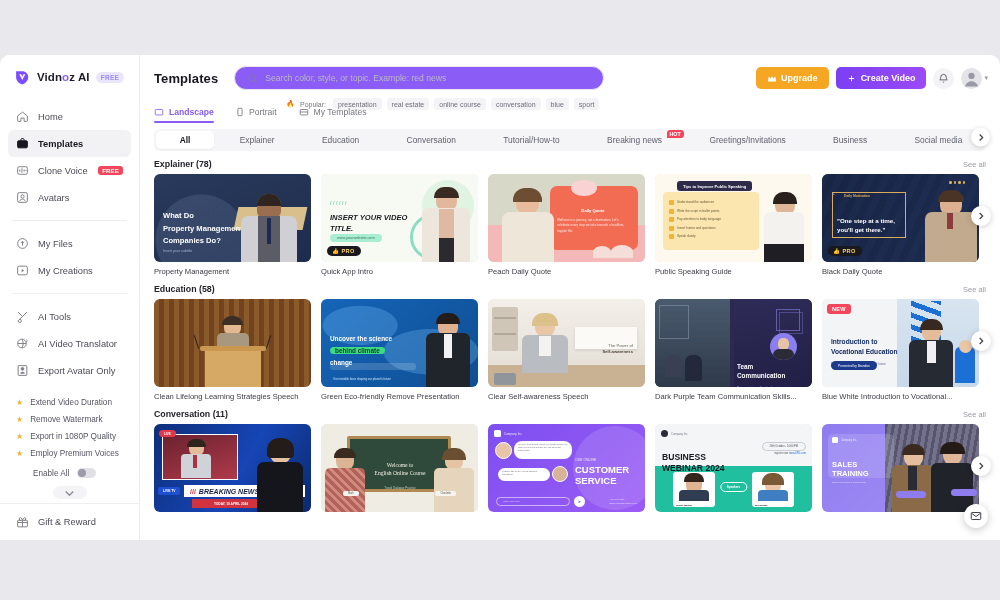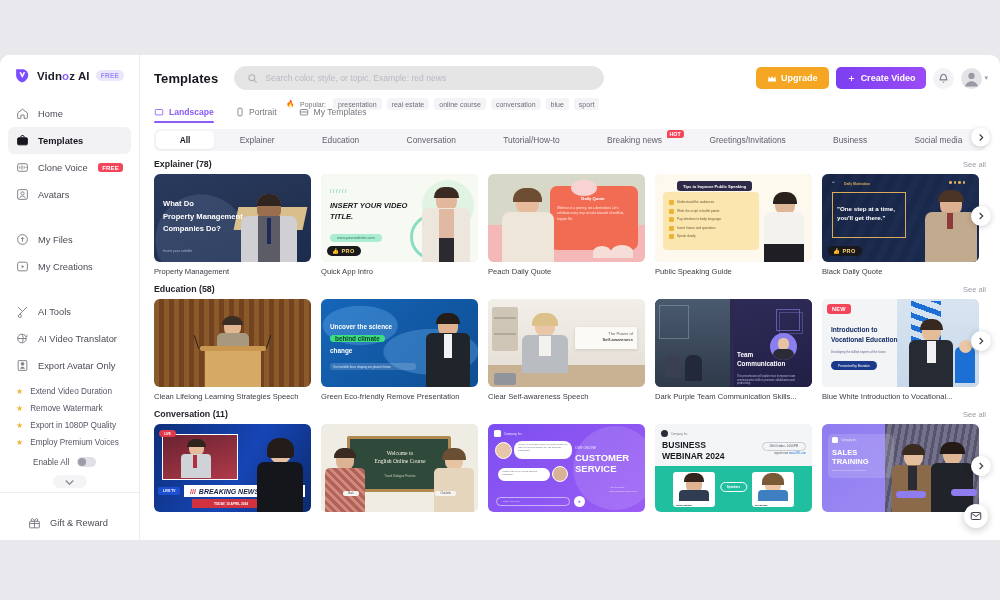--- a/index.html
+++ b/index.html
@@ -91,21 +91,21 @@
     background: #9b9baa;
   }
   .chev-collapse {
     margin: 4px auto 0; width: 34px; height: 13px;
     background: #f4f4f7; border-radius: 7px;
     display: flex; align-items: center; justify-content: center;
     cursor: pointer; color: #8c8c99; font-size: 7px;
   }
   .sidebar-foot {
     border-top: 1px solid #eeeef2;
-    padding: 20px;
+    padding: 8px;
   }
   .gift-row {
     display: flex; align-items: center; gap: 9px;
     padding: 0 8px; height: 20px;
     font-size: 9.3px; color: #4b4b57; cursor: pointer;
   }
 
   
   .main { flex: 1; min-width: 0; display: flex; flex-direction: column; position: relative; }
 
@@ -113,21 +113,21 @@
     height: 46px; flex: 0 0 46px;
     display: flex; align-items: center;
     padding: 0 12px 0 14px; gap: 10px;
     position: relative;
   }
   .page-title { font-size: 13px; font-weight: 700; color: #17171f; letter-spacing: .1px; }
   .search-wrap { position: relative; margin-left: 6px; }
   .search-box {
     width: 370px; height: 24px;
     border: 1px solid #e6e6ec; border-radius: 13px;
-    background: #e5e5e5;
+    background: #8b5cf6;
     display: flex; align-items: center; gap: 7px;
     padding: 0 12px;
   }
   .search-ico { width: 11px; height: 11px; flex: 0 0 11px; opacity: .55; }
   .search-input {
     border: none; outline: none; background: transparent;
     font-family: inherit; font-size: 8.6px; color: #2b2b33;
     width: 100%;
   }
   .search-input::placeholder { color: #b9b9c4; }
@@ -269,21 +269,21 @@
   .chat-fab {
     position: absolute; right: 12px; bottom: 12px;
     width: 24px; height: 24px; border-radius: 50%;
     background: #fff; box-shadow: 0 2px 8px rgba(0,0,0,.22);
     display: flex; align-items: center; justify-content: center;
     cursor: pointer; z-index: 20;
   }
 
   
   .t-fill { position: absolute; inset: 0; }
-  .tx { position: absolute; }
+  .tx { position: absolute; margin-top: 12px; }
 </style>
 </head>
 <body>
 
 <div class="app">
 
   <aside class="sidebar">
     <div class="brand">
       <span class="logo-mark">
         <svg width="17" height="17" viewBox="0 0 24 24">

